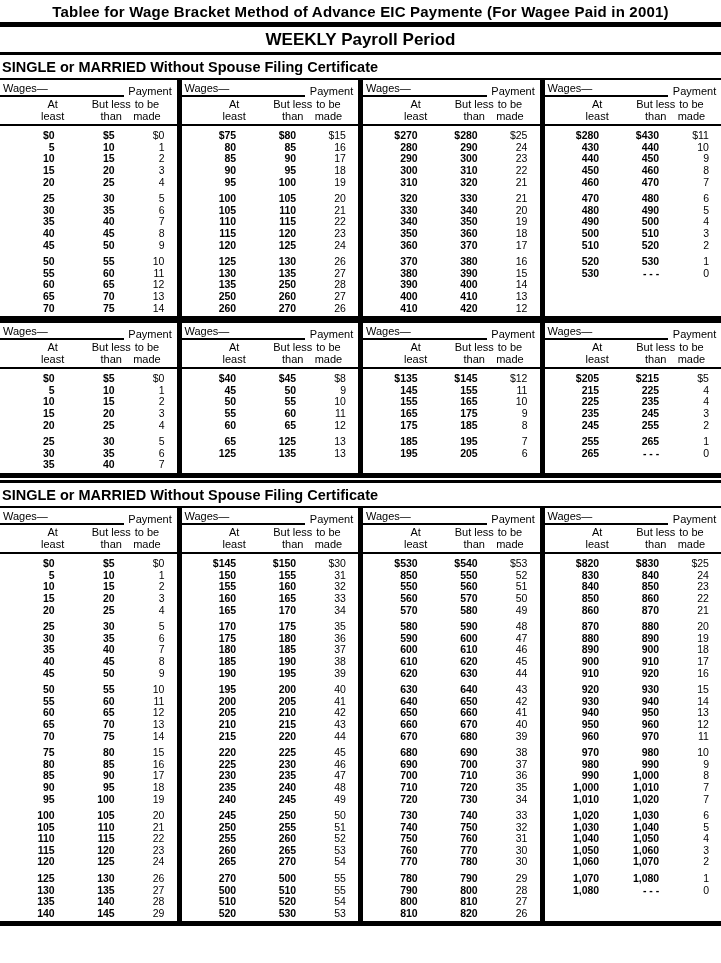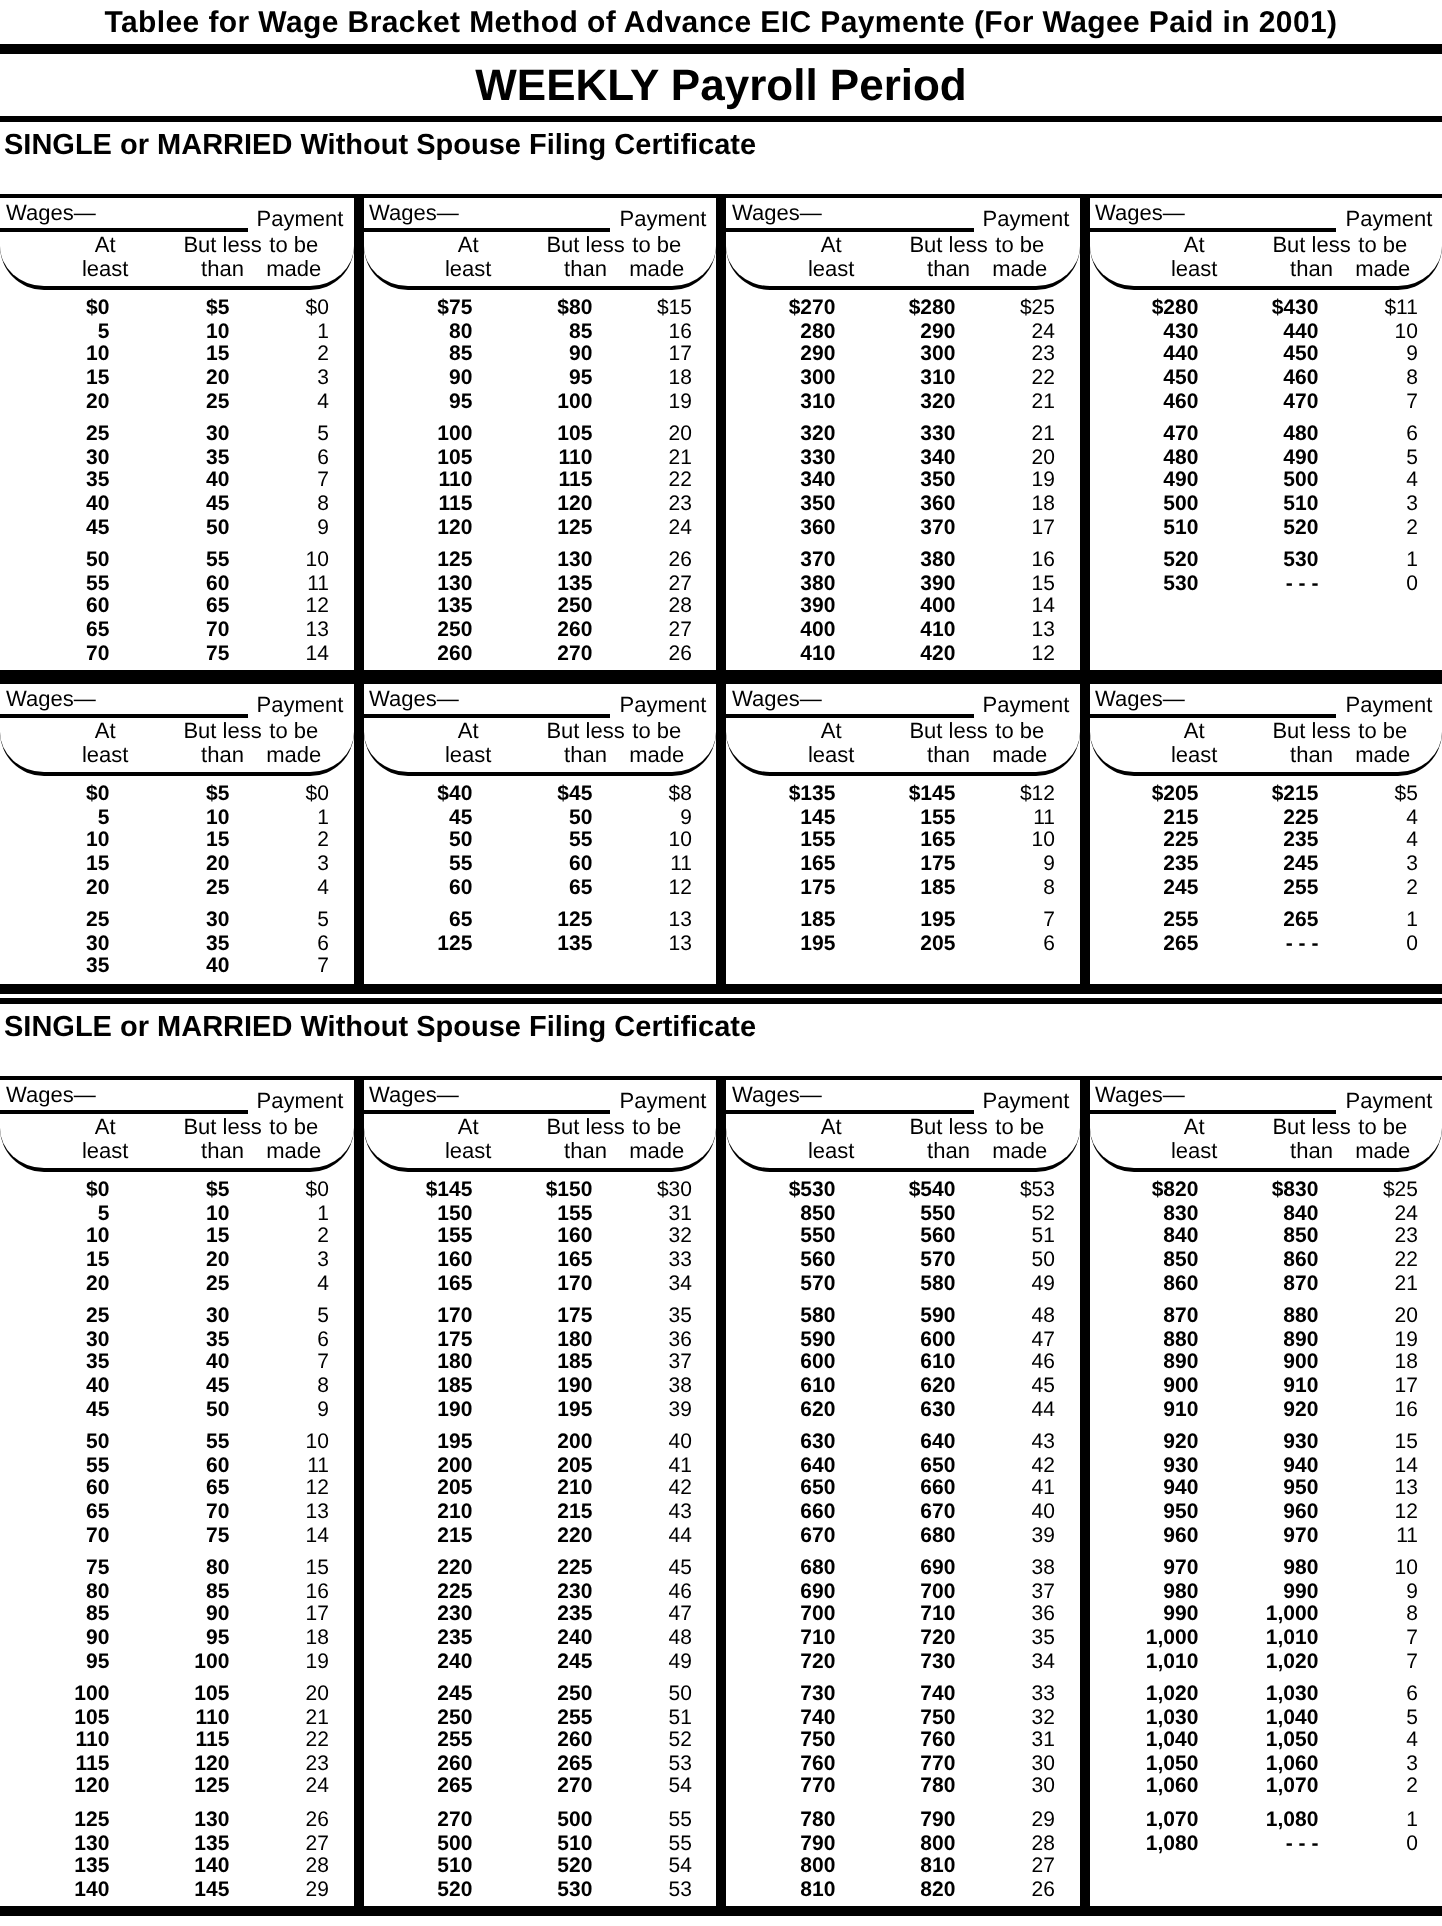--- a/index.html
+++ b/index.html
@@ -4,27 +4,27 @@
 <style>
   * { box-sizing: border-box; }
   html,body { margin:0; padding:0; }
   body {
     width:721px; height:963px; background:#fff; color:#000;
     font-family:"Liberation Sans", sans-serif; overflow:hidden;
   }
   .title { text-align:center; font-weight:bold; font-size:15px; padding:3px 4px 2px; letter-spacing:.2px; }
   .rule-thick { height:5px; background:#000; }
   .rule-med { height:3px; background:#000; }
-  .band { text-align:center; font-weight:bold; font-size:22px; padding:3px 16px 2px; }
-  .cert { font-weight:bold; font-size:14.5px; padding:4px 2px 16px; }
+  .band { text-align:center; font-weight:bold; font-size:17px; padding:3px 16px 2px; }
+  .cert { font-weight:bold; font-size:14.5px; padding:4px 2px 3px; }
 
   .tbl { display:flex; background:#000; gap:5px; border-top:2px solid #000; border-bottom:5px solid #000; }
   .block { flex:1 1 0; background:#fff; display:flex; flex-direction:column; min-width:0; }
 
-  .block-head { border-bottom:2px solid #000; padding-top:2px;border-radius:22px; }
+  .block-head { border-bottom:2px solid #000; padding-top:2px; }
   .wages-row { display:flex; align-items:flex-end; }
   .wages-span { width:70%; border-bottom:2px solid #000; font-size:11px; padding:0 0 1px 3px; }
   .payment-word { width:30%; text-align:center; font-size:11px; padding-bottom:0; }
   .sub-row { display:flex; padding:1px 14px 2px; }
   .subl { text-align:center; font-size:11px; line-height:1.1; white-space:pre-line; }
   .s1 { width:52%; } .s2 { width:27%; } .s3 { width:21%; }
 
   .block-body { flex:1; padding:4px 0 2px; }
   .group { margin-bottom:5px; }
   .group:last-child { margin-bottom:0; }

